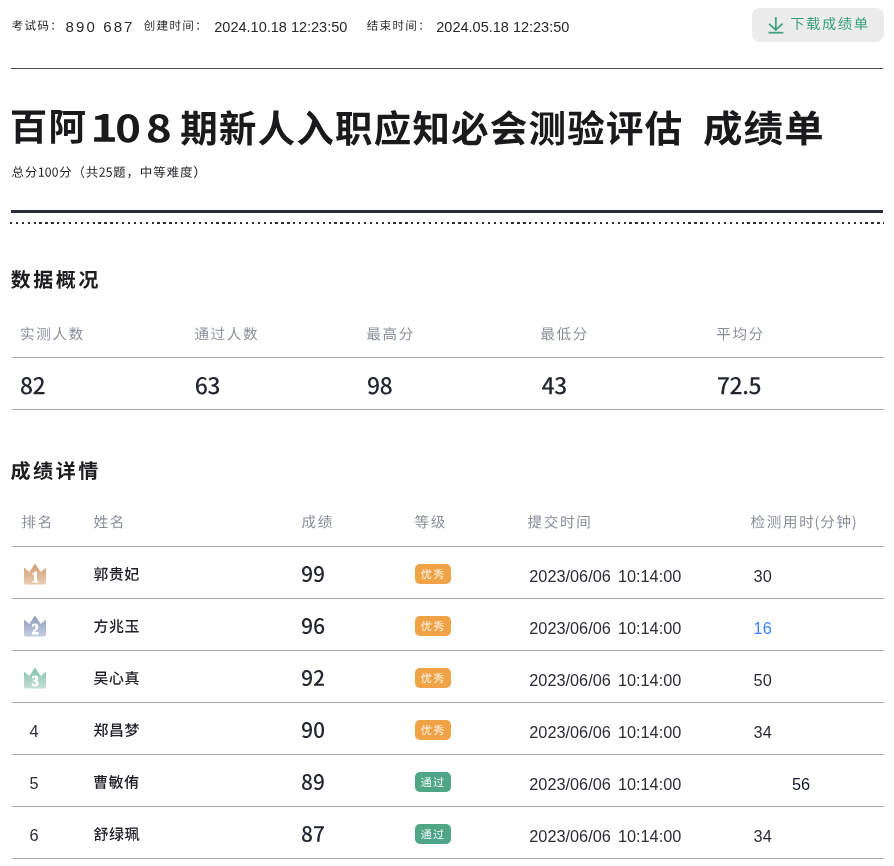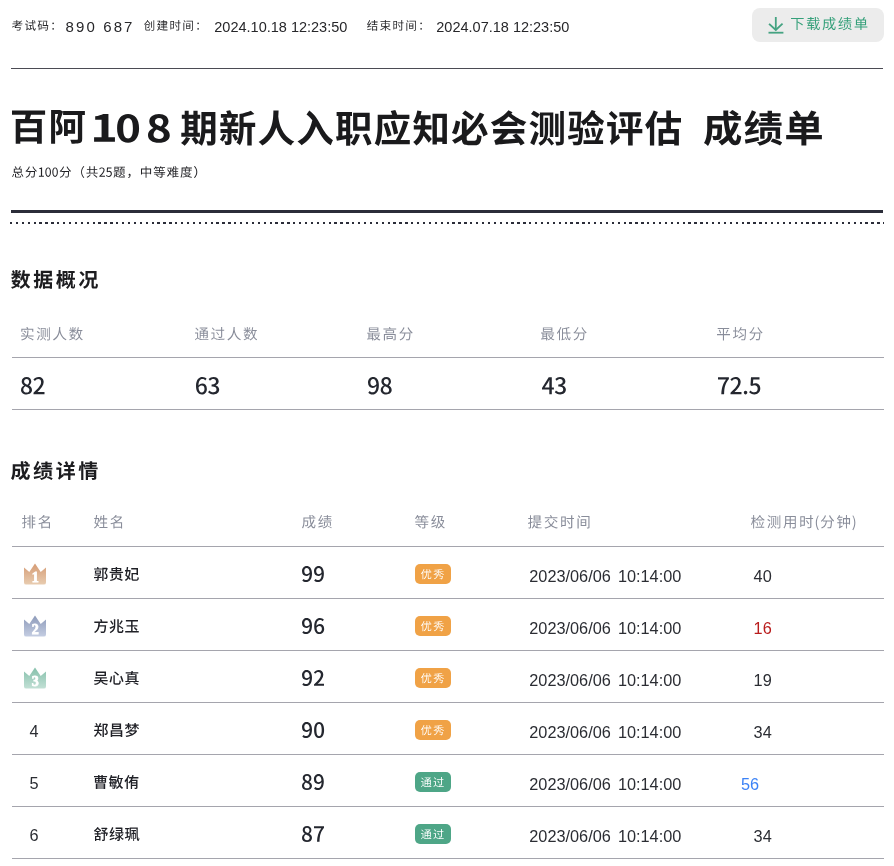--- a/index.html
+++ b/index.html
@@ -293,28 +293,28 @@
       </g>
     </svg>
     <div style="position:absolute;left:415px;top:824.1px;width:36px;height:20px;background:#4ea687;border-radius:5px"></div>
     <svg width="24.9" height="12.2" viewBox="0 0 24.9 12.2" style="position:absolute;left:419.9px;top:827.6px">
       <g transform="translate(-0.1,10.4) scale(1.0,1)">
         <path d="M1.4 -8.5C2.0 -7.9 2.9 -7.1 3.3 -6.6L3.9 -7.1C3.5 -7.7 2.6 -8.4 1.9 -9.0ZM3.5 -5.2H1.1V-4.4H2.7V-1.2C2.2 -1.0 1.6 -0.5 1.1 0.1L1.6 0.8C2.2 0.0 2.7 -0.6 3.1 -0.6C3.4 -0.6 3.7 -0.2 4.2 0.0C5.0 0.5 5.9 0.6 7.3 0.6C8.5 0.6 10.5 0.6 11.3 0.5C11.3 0.3 11.4 -0.1 11.5 -0.3C10.4 -0.2 8.7 -0.1 7.3 -0.1C6.1 -0.1 5.1 -0.2 4.4 -0.6C4.0 -0.9 3.7 -1.1 3.5 -1.2ZM4.7 -9.0V-8.4H9.5C9.0 -8.0 8.4 -7.7 7.9 -7.4C7.3 -7.6 6.7 -7.9 6.2 -8.1L5.7 -7.6C6.4 -7.3 7.2 -7.0 7.9 -6.6H4.7V-0.8H5.5V-2.7H7.4V-0.8H8.2V-2.7H10.1V-1.6C10.1 -1.5 10.1 -1.5 9.9 -1.5C9.8 -1.5 9.3 -1.5 8.8 -1.5C8.9 -1.3 9.0 -1.0 9.0 -0.8C9.8 -0.8 10.3 -0.8 10.6 -0.9C10.9 -1.0 10.9 -1.2 10.9 -1.6V-6.6H9.5C9.2 -6.8 9.0 -6.9 8.6 -7.1C9.5 -7.5 10.3 -8.1 10.9 -8.7L10.4 -9.1L10.2 -9.0ZM10.1 -6.0V-5.0H8.2V-6.0ZM5.5 -4.4H7.4V-3.3H5.5ZM5.5 -5.0V-6.0H7.4V-5.0ZM10.1 -4.4V-3.3H8.2V-4.4Z M14.0 -8.7C14.6 -8.1 15.4 -7.3 15.7 -6.8L16.4 -7.3C16.0 -7.8 15.3 -8.6 14.7 -9.1ZM17.4 -5.4C18.0 -4.7 18.7 -3.7 19.0 -3.1L19.7 -3.5C19.4 -4.1 18.7 -5.1 18.1 -5.7ZM16.1 -5.2H13.7V-4.4H15.2V-1.5C14.7 -1.3 14.1 -0.8 13.5 -0.2L14.1 0.6C14.7 -0.1 15.3 -0.8 15.6 -0.8C15.9 -0.8 16.2 -0.4 16.7 -0.1C17.5 0.4 18.4 0.5 19.8 0.5C20.9 0.5 22.9 0.4 23.7 0.4C23.7 0.1 23.9 -0.3 24.0 -0.5C22.9 -0.4 21.2 -0.3 19.9 -0.3C18.6 -0.3 17.6 -0.4 16.9 -0.9C16.5 -1.1 16.3 -1.3 16.1 -1.4ZM21.2 -9.4V-7.4H16.9V-6.6H21.2V-2.2C21.2 -2.0 21.1 -1.9 20.9 -1.9C20.7 -1.9 19.9 -1.9 19.1 -1.9C19.2 -1.7 19.3 -1.3 19.4 -1.0C20.4 -1.0 21.1 -1.1 21.5 -1.2C21.9 -1.3 22.1 -1.6 22.1 -2.2V-6.6H23.6V-7.4H22.1V-9.4Z" fill="#ffffff"></path>
       </g>
     </svg>
     <div style="position:absolute;left:65.6px;top:19.4px;font:400 15px 'Liberation Sans', sans-serif;color:#27272a;letter-spacing:2.1px;white-space:pre;line-height:1">890 687</div>
     <div style="position:absolute;left:214.3px;top:19.6px;font:400 14.5px 'Liberation Sans', sans-serif;color:#27272a;letter-spacing:0px;white-space:pre;line-height:1">2024.10.18 12:23:50</div>
-    <div style="position:absolute;left:436.3px;top:19.6px;font:400 14.5px 'Liberation Sans', sans-serif;color:#27272a;letter-spacing:0px;white-space:pre;line-height:1">2024.07.18 12:23:50</div>
+    <div style="position:absolute;left:436.3px;top:19.6px;font:400 14.5px 'Liberation Sans', sans-serif;color:#27272a;letter-spacing:0px;white-space:pre;line-height:1">2024.05.18 12:23:50</div>
     <div style="position:absolute;left:529.3px;top:568.3px;font:400 16.3px 'Liberation Sans', sans-serif;color:#2b2d33;white-space:pre;line-height:1;word-spacing:2.6px">2023/06/06 10:14:00</div>
-    <div style="position:absolute;left:753.6px;top:568.3px;font:400 16.3px 'Liberation Sans', sans-serif;color:#2b2d33;letter-spacing:0px;white-space:pre;line-height:1">40</div>
+    <div style="position:absolute;left:753.6px;top:568.3px;font:400 16.3px 'Liberation Sans', sans-serif;color:#2b2d33;letter-spacing:0px;white-space:pre;line-height:1">30</div>
     <div style="position:absolute;left:529.3px;top:620.3px;font:400 16.3px 'Liberation Sans', sans-serif;color:#2b2d33;white-space:pre;line-height:1;word-spacing:2.6px">2023/06/06 10:14:00</div>
-    <div style="position:absolute;left:753.6px;top:620.3px;font:400 16.3px 'Liberation Sans', sans-serif;color:#b91c1c;letter-spacing:0px;white-space:pre;line-height:1">16</div>
+    <div style="position:absolute;left:753.6px;top:620.3px;font:400 16.3px 'Liberation Sans', sans-serif;color:#3b82f6;letter-spacing:0px;white-space:pre;line-height:1">16</div>
     <div style="position:absolute;left:529.3px;top:672.3px;font:400 16.3px 'Liberation Sans', sans-serif;color:#2b2d33;white-space:pre;line-height:1;word-spacing:2.6px">2023/06/06 10:14:00</div>
-    <div style="position:absolute;left:753.6px;top:672.3px;font:400 16.3px 'Liberation Sans', sans-serif;color:#2b2d33;letter-spacing:0px;white-space:pre;line-height:1">19</div>
+    <div style="position:absolute;left:753.6px;top:672.3px;font:400 16.3px 'Liberation Sans', sans-serif;color:#2b2d33;letter-spacing:0px;white-space:pre;line-height:1">50</div>
     <div style="position:absolute;left:29.4px;top:723px;font:400 16.3px 'Liberation Sans', sans-serif;color:#2b2d33;letter-spacing:0px;white-space:pre;line-height:1">4</div>
     <div style="position:absolute;left:529.3px;top:724.3px;font:400 16.3px 'Liberation Sans', sans-serif;color:#2b2d33;white-space:pre;line-height:1;word-spacing:2.6px">2023/06/06 10:14:00</div>
     <div style="position:absolute;left:753.6px;top:724.3px;font:400 16.3px 'Liberation Sans', sans-serif;color:#2b2d33;letter-spacing:0px;white-space:pre;line-height:1">34</div>
     <div style="position:absolute;left:29.4px;top:775px;font:400 16.3px 'Liberation Sans', sans-serif;color:#2b2d33;letter-spacing:0px;white-space:pre;line-height:1">5</div>
     <div style="position:absolute;left:529.3px;top:776.3px;font:400 16.3px 'Liberation Sans', sans-serif;color:#2b2d33;white-space:pre;line-height:1;word-spacing:2.6px">2023/06/06 10:14:00</div>
-    <div style="position:absolute;left:741px;top:776.3px;font:400 16.3px 'Liberation Sans', sans-serif;color:#3b82f6;letter-spacing:0px;white-space:pre;line-height:1">56</div>
+    <div style="position:absolute;left:792px;top:776.3px;font:400 16.3px 'Liberation Sans', sans-serif;color:#0f172a;letter-spacing:0px;white-space:pre;line-height:1">56</div>
     <div style="position:absolute;left:29.4px;top:827px;font:400 16.3px 'Liberation Sans', sans-serif;color:#2b2d33;letter-spacing:0px;white-space:pre;line-height:1">6</div>
     <div style="position:absolute;left:529.3px;top:828.3px;font:400 16.3px 'Liberation Sans', sans-serif;color:#2b2d33;white-space:pre;line-height:1;word-spacing:2.6px">2023/06/06 10:14:00</div>
     <div style="position:absolute;left:753.6px;top:828.3px;font:400 16.3px 'Liberation Sans', sans-serif;color:#2b2d33;letter-spacing:0px;white-space:pre;line-height:1">34</div>
 </div>
 </body></html>

